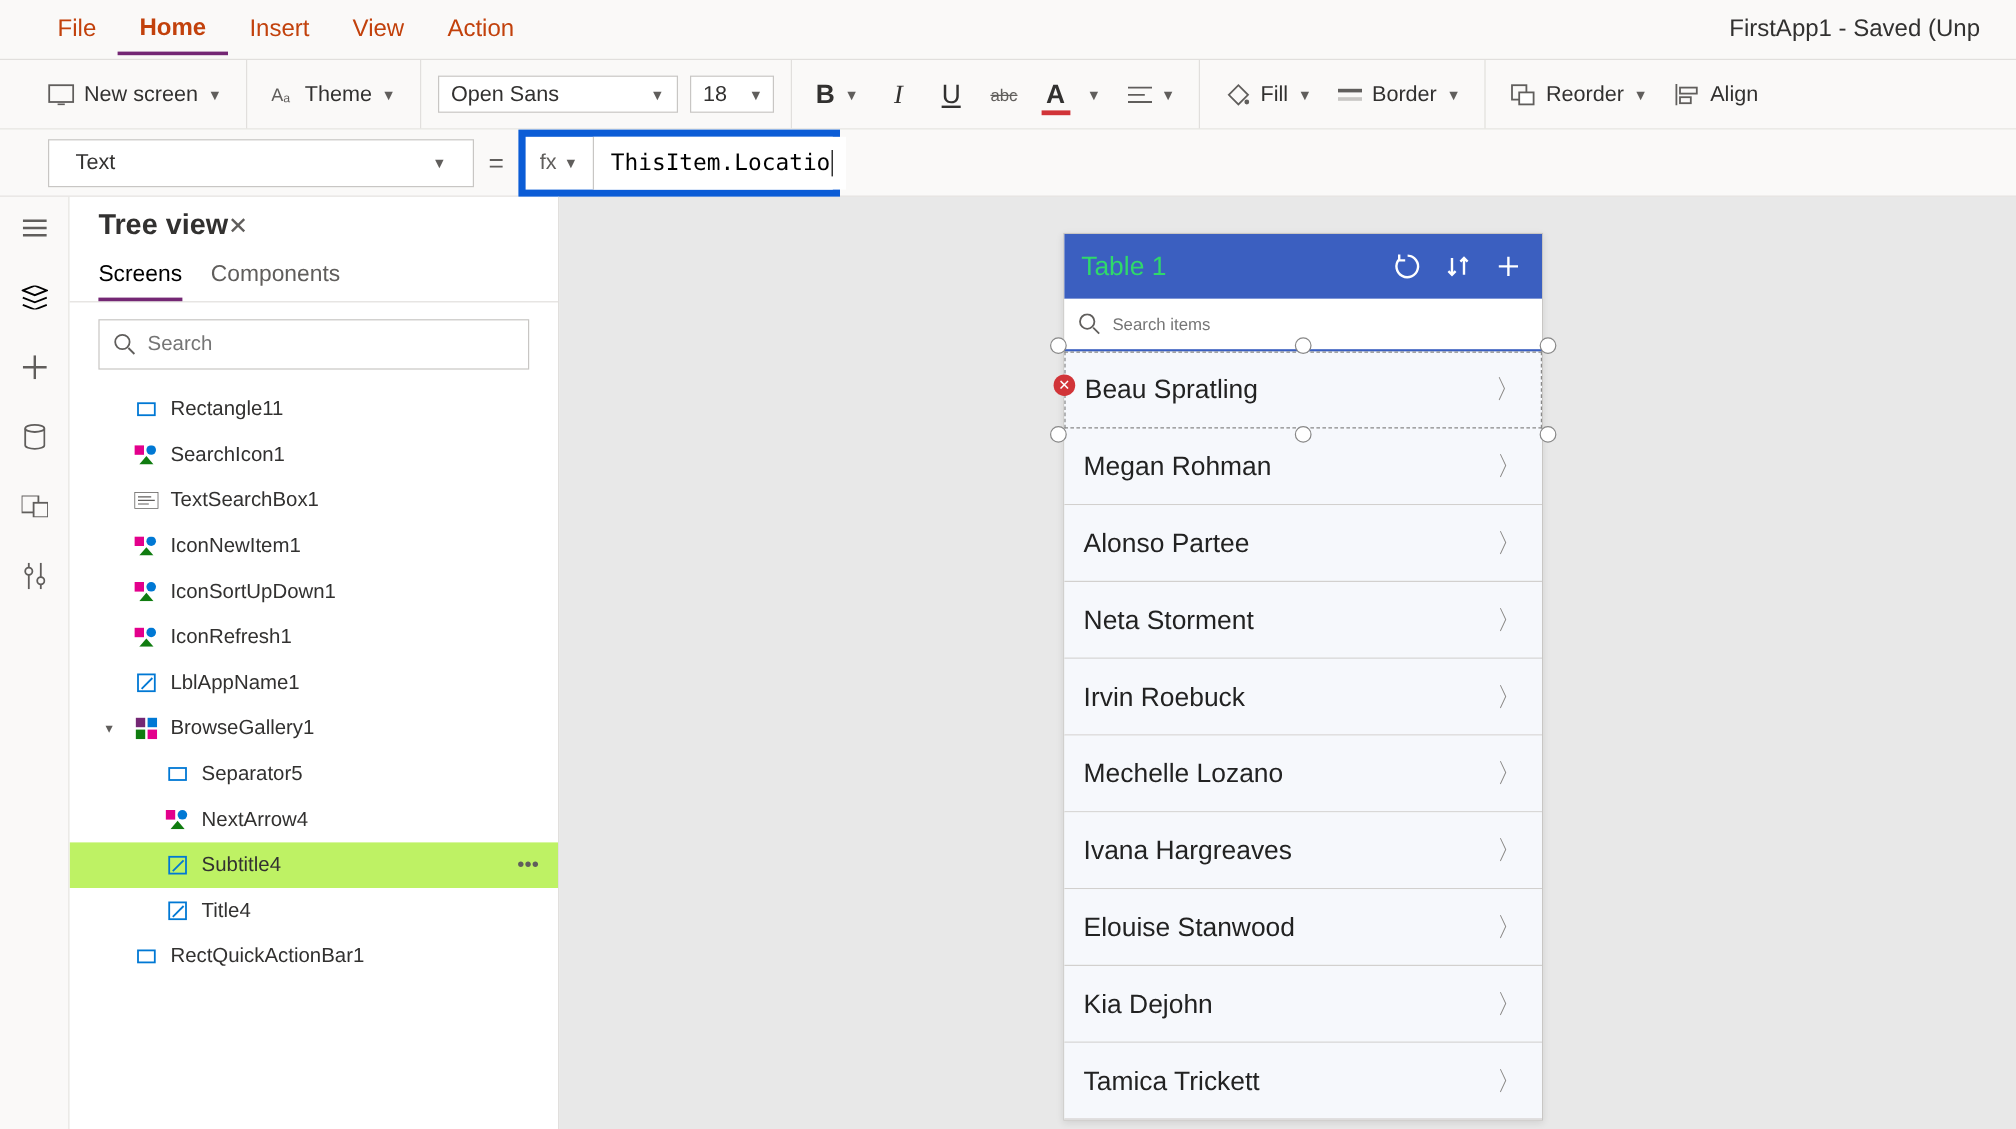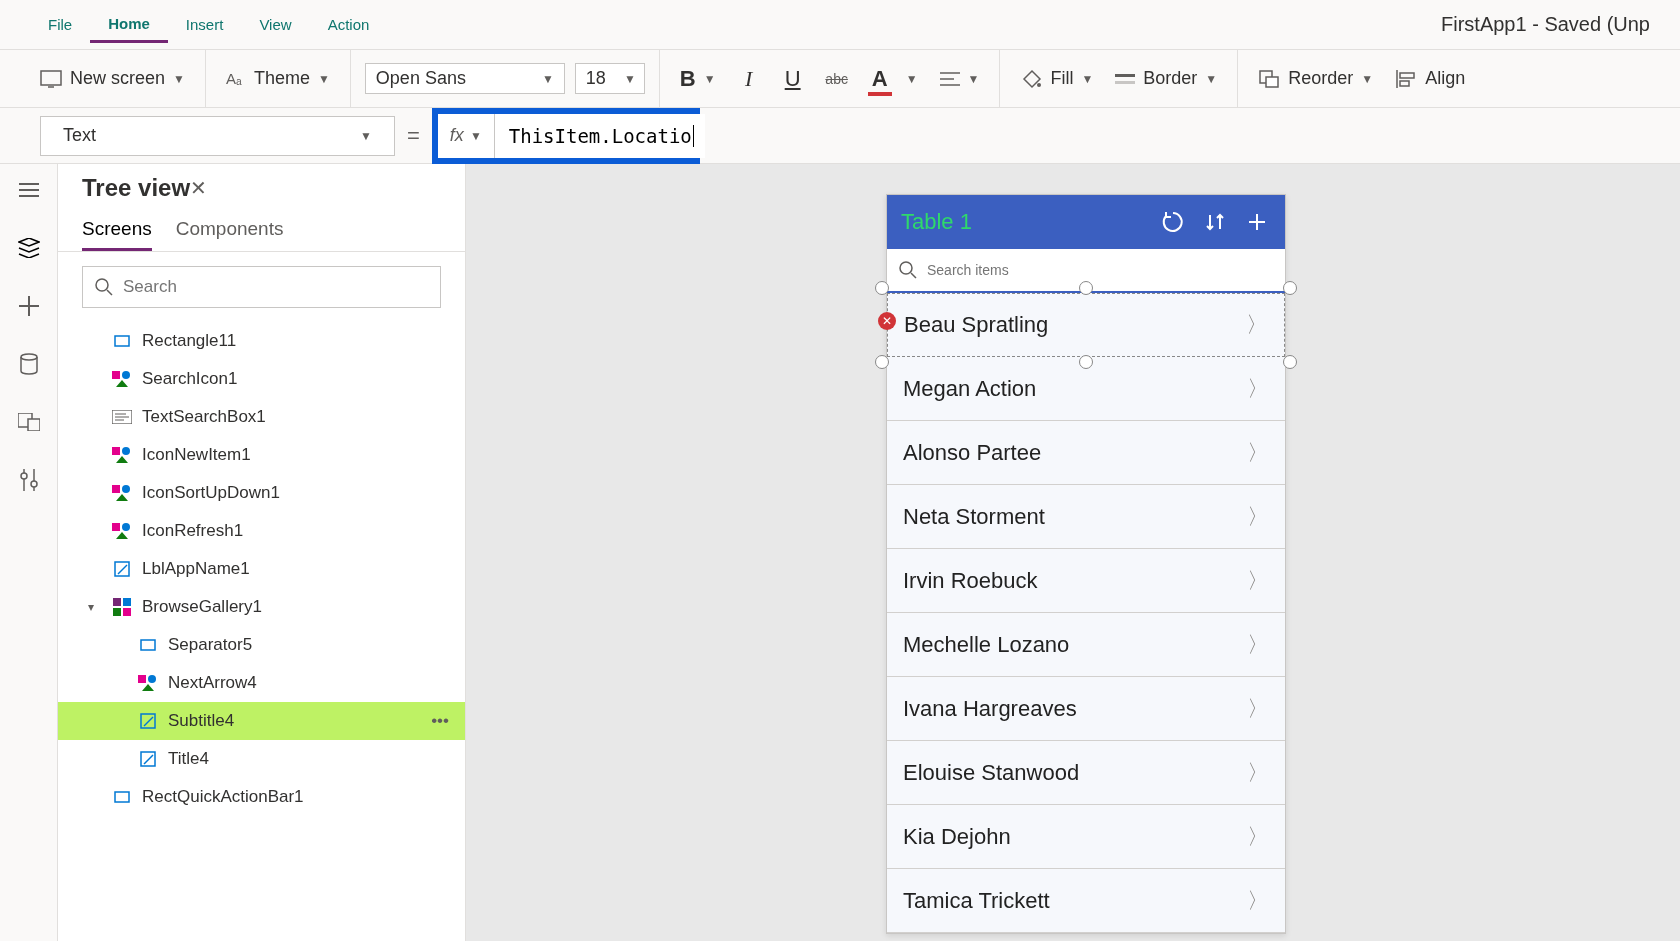--- a/index.html
+++ b/index.html
@@ -1,20 +1,20 @@
 <!DOCTYPE html>
 <html><head>
 <meta charset="utf-8">
 <style>
 * { box-sizing: border-box; margin: 0; padding: 0; font-family: "Segoe UI", sans-serif; }
 body { background: #f4f4f4; width: 1680px; height: 941px; overflow: hidden; color: #323130; }
 
 
 .menubar { height: 50px; background: #faf9f8; display: flex; align-items: center; padding: 0 30px; border-bottom: 1px solid #e1dfdd; }
-.menubar-item { padding: 8px 18px; font-size: 15px; color: #0f766e; cursor: pointer; }
+.menubar-item { padding: 8px 18px; font-size: 20px; color: #c2410c; cursor: pointer; }
 .menubar-item.active { font-weight: 600; border-bottom: 3px solid #742774; }
 .doc-title { margin-left: auto; font-size: 20px; color: #323130; }
 
 
 .ribbon { height: 58px; background: #faf9f8; border-bottom: 1px solid #e1dfdd; display: flex; align-items: center; padding: 0 20px; gap: 0; }
 .ribbon-group { display: flex; align-items: center; height: 100%; padding: 0 14px; border-right: 1px solid #e1dfdd; gap: 10px; }
 .ribbon-group:last-child { border-right: none; }
 .ribbon-btn { display: flex; align-items: center; gap: 8px; background: none; border: none; font-size: 18px; color: #323130; cursor: pointer; padding: 6px 6px; }
 .ribbon-select { display: flex; align-items: center; padding: 4px 10px; border: 1px solid #c8c6c4; background: #fff; font-size: 18px; gap: 18px; }
 .ribbon-select.wide { width: 200px; justify-content: space-between; }
@@ -22,21 +22,21 @@
 .chev { font-size: 12px; color: #605e5c; }
 .icon-btn { display: flex; align-items: center; justify-content: center; width: 34px; height: 34px; }
 .underline-a { position: relative; display: inline-block; width: 20px; text-align: center; font-weight: 600; font-size: 22px; }
 .underline-a::after { content: ""; position: absolute; bottom: -4px; left: -2px; right: -2px; height: 4px; background: #d13438; }
 
 
 .formula-row { height: 56px; background: #faf9f8; display: flex; align-items: center; padding: 0 40px; gap: 12px; border-bottom: 1px solid #e1dfdd; }
 .prop-select { width: 355px; height: 40px; border: 1px solid #c8c6c4; background: #fff; display: flex; align-items: center; justify-content: space-between; padding: 0 22px; font-size: 18px; }
 .equals { font-size: 22px; color: #605e5c; }
 .fx-highlight { border: 6px solid #0b5cd6; display: flex; align-items: stretch; height: 56px; background: #fff; }
-.fx-label { display: flex; align-items: center; padding: 0 12px; border-right: 1px solid #c8c6c4; font-style: italic; font-size: 18px; color: #605e5c; gap: 6px; }
+.fx-label { display: flex; align-items: center; padding: 0 12px; border-right: 1px solid #c8c6c4; font-size: 18px; color: #605e5c; gap: 6px; }
 .fx-input { border: none; outline: none; font-family: Consolas, monospace; font-size: 19px; padding: 0 14px; width: 210px; }
 .caret { width: 1px; background: #000; height: 22px; align-self: center; margin-left: -12px; }
 
 
 .main { display: flex; height: calc(941px - 50px - 58px - 56px); }
 
 
 .leftrail { width: 58px; background: #faf9f8; border-right: 1px solid #e1dfdd; display: flex; flex-direction: column; align-items: center; padding-top: 10px; gap: 26px; }
 .leftrail-item { width: 32px; height: 32px; display: flex; align-items: center; justify-content: center; color: #605e5c; cursor: pointer; }
 .leftrail-item.active { color: #000; }
@@ -459,21 +459,21 @@
               <div class="handle h-tm"></div>
               <div class="handle h-tr"></div>
               <div class="handle h-bl"></div>
               <div class="handle h-bm"></div>
               <div class="handle h-br"></div>
             </div>
             <span class="name">Beau Spratling</span>
             <span class="gallery-arrow">〉</span>
           </div>
           <div class="gallery-item">
-            <span class="name">Megan Action</span>
+            <span class="name">Megan Rohman</span>
             <span class="gallery-arrow">〉</span>
           </div>
           <div class="gallery-item">
             <span class="name">Alonso Partee</span>
             <span class="gallery-arrow">〉</span>
           </div>
           <div class="gallery-item">
             <span class="name">Neta Storment</span>
             <span class="gallery-arrow">〉</span>
           </div>

